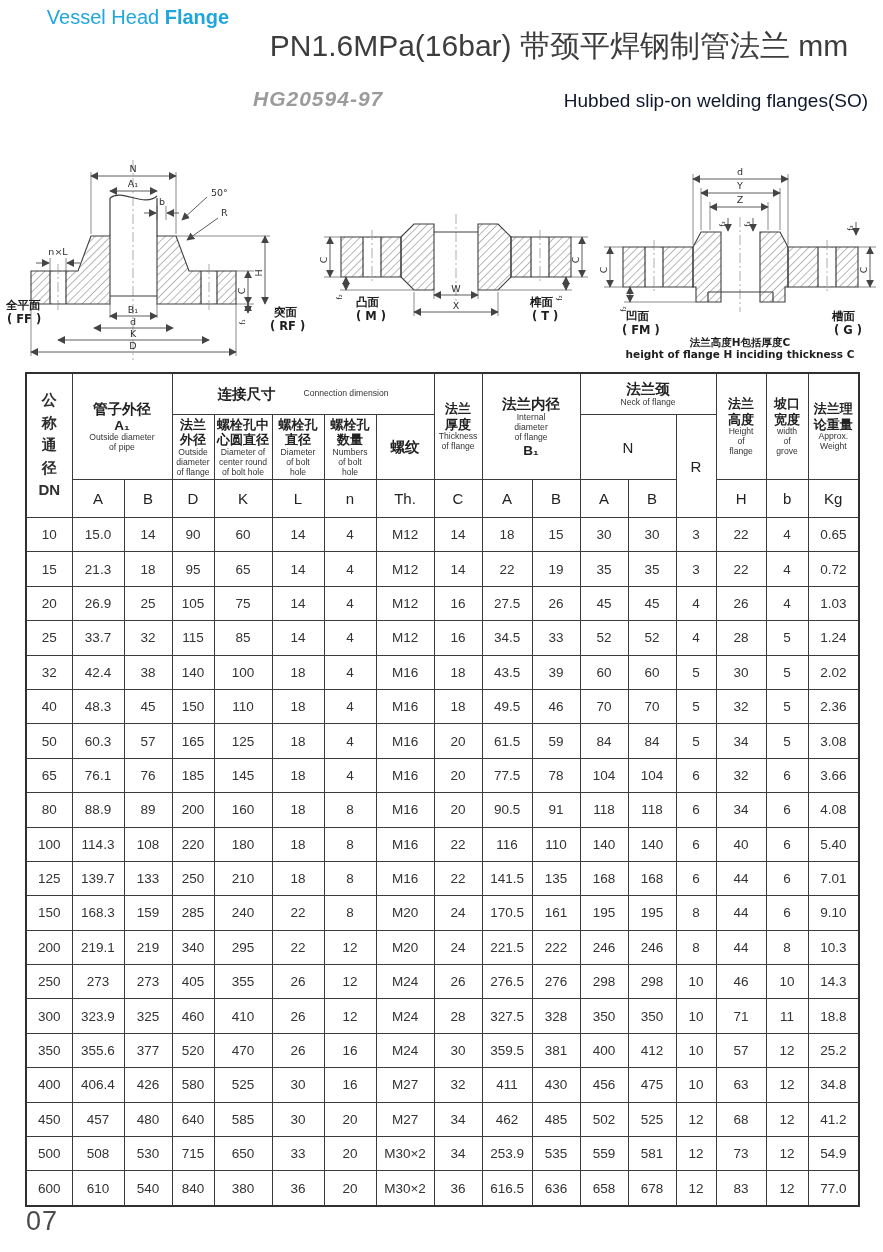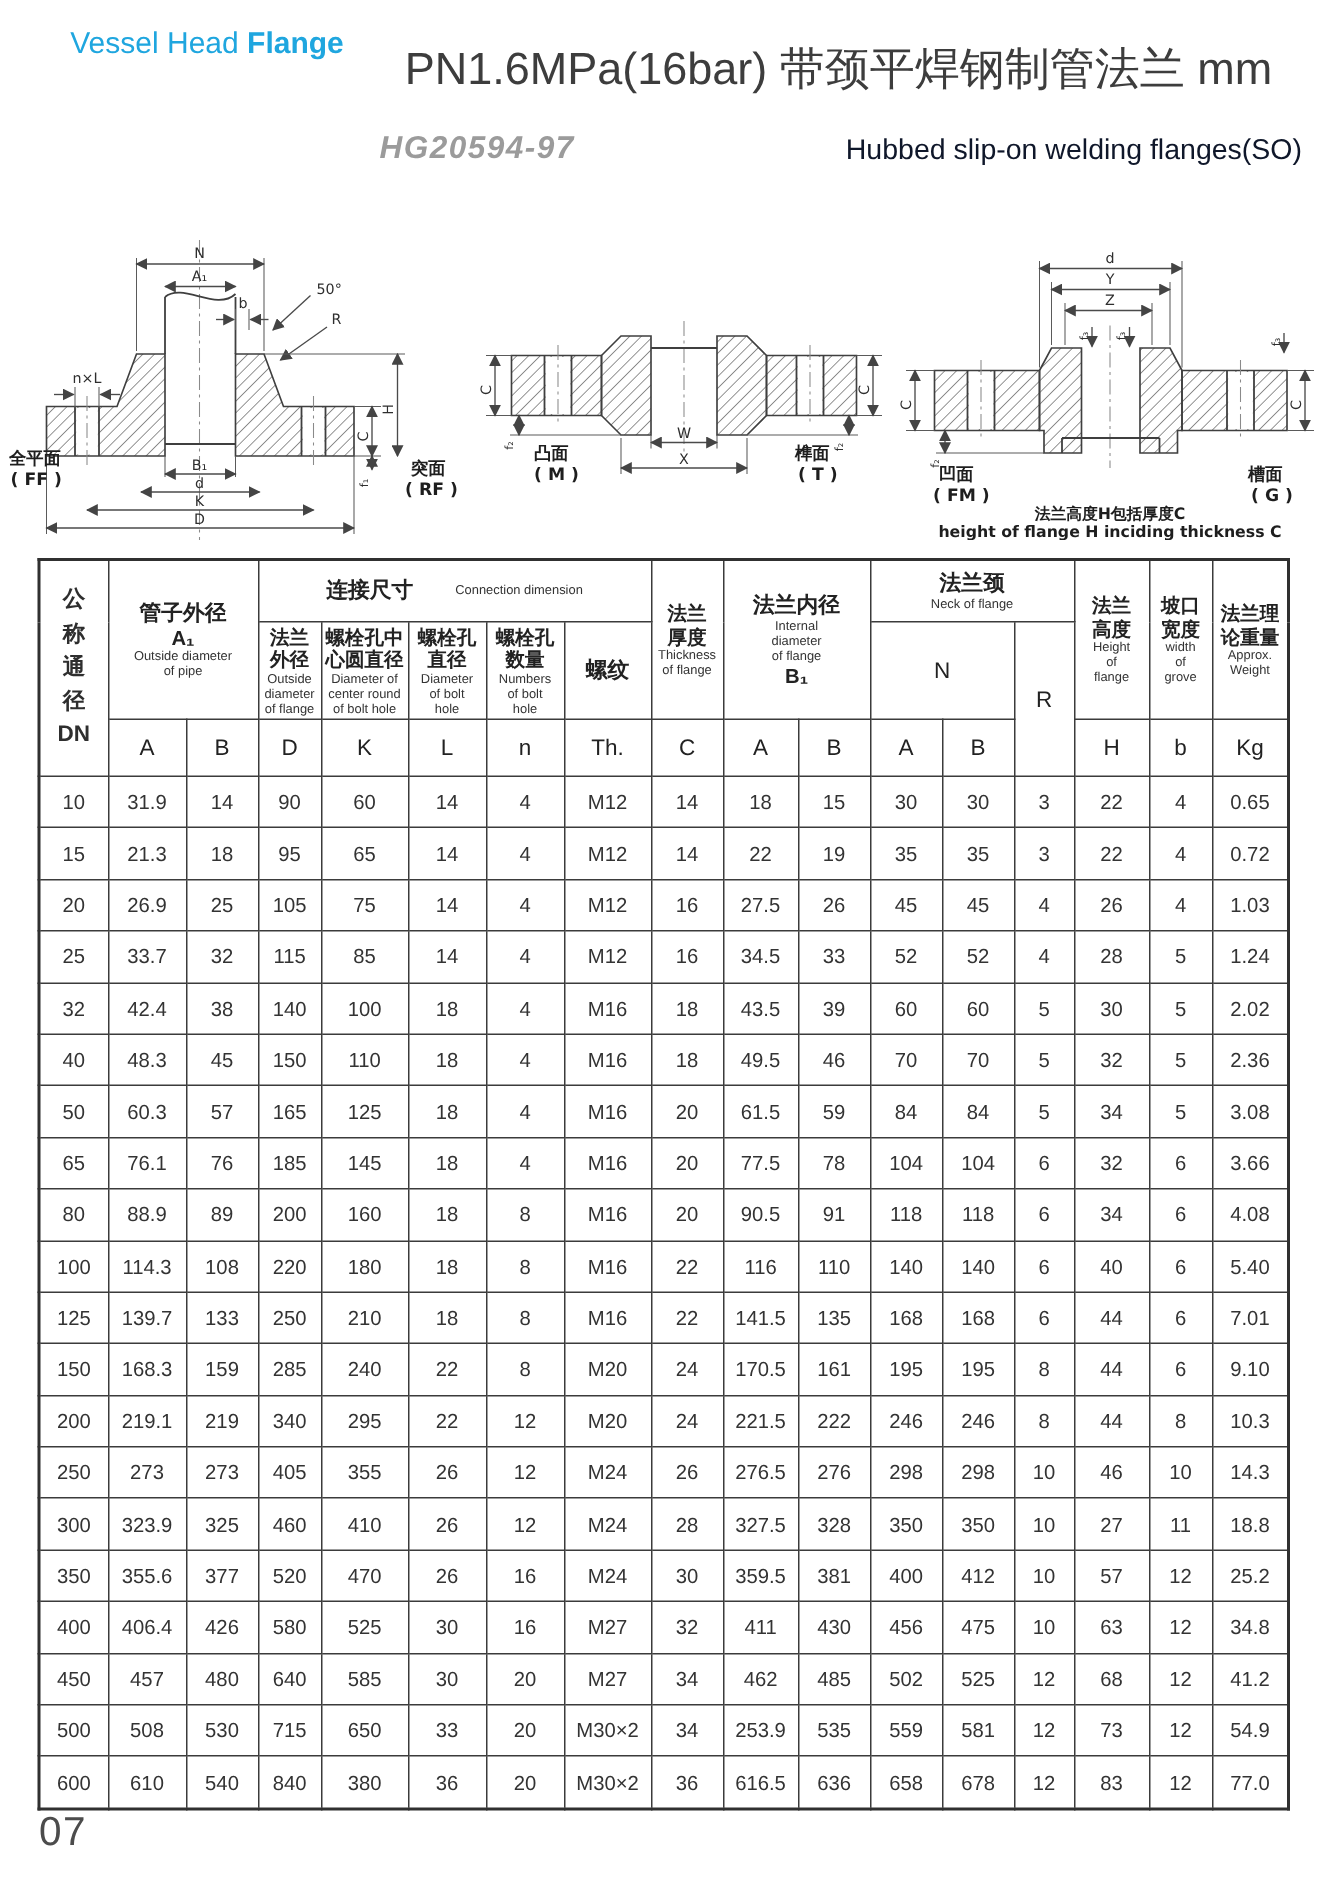--- a/index.html
+++ b/index.html
@@ -11,21 +11,21 @@
     color:#2e2e2e;
     overflow:hidden;
   }
   .abs{position:absolute;}
   
   .logo{left:28px;top:6px;width:220px;text-align:center;}
   .logo-name{
     font-size:37px;font-weight:bold;font-style:italic;
     letter-spacing:-1px;line-height:1.05;
   }
-  .logo-tag{font-size:20px;margin-top:12px;letter-spacing:0px;}
+  .logo-tag{font-size:20px;margin-top:0px;letter-spacing:0px;}
   .logo-tag .b{font-weight:bold;}
   .title{
     left:246px;top:26px;width:626px;text-align:center;
     font-size:30px;color:#3d3d3d;white-space:nowrap;
   }
   .standard{
     left:253px;top:87px;font-size:21px;font-style:italic;font-weight:bold;
     color:#9b9b9b;letter-spacing:1px;
   }
   .subtitle{
@@ -425,21 +425,21 @@
       <th class="letter">A</th>
       <th class="letter">B</th>
       <th class="letter">H</th>
       <th class="letter">b</th>
       <th class="letter">Kg</th>
     </tr>
   </thead>
   <tbody>
         <tr>
           <td>10</td>
-          <td>31.9</td>
+          <td>15.0</td>
           <td>14</td>
           <td>90</td>
           <td>60</td>
           <td>14</td>
           <td>4</td>
           <td>M12</td>
           <td>14</td>
           <td>18</td>
           <td>15</td>
           <td>30</td>
@@ -704,21 +704,21 @@
           <td>410</td>
           <td>26</td>
           <td>12</td>
           <td>M24</td>
           <td>28</td>
           <td>327.5</td>
           <td>328</td>
           <td>350</td>
           <td>350</td>
           <td>10</td>
-          <td>27</td>
+          <td>71</td>
           <td>11</td>
           <td>18.8</td>
         </tr>
         <tr>
           <td>350</td>
           <td>355.6</td>
           <td>377</td>
           <td>520</td>
           <td>470</td>
           <td>26</td>

